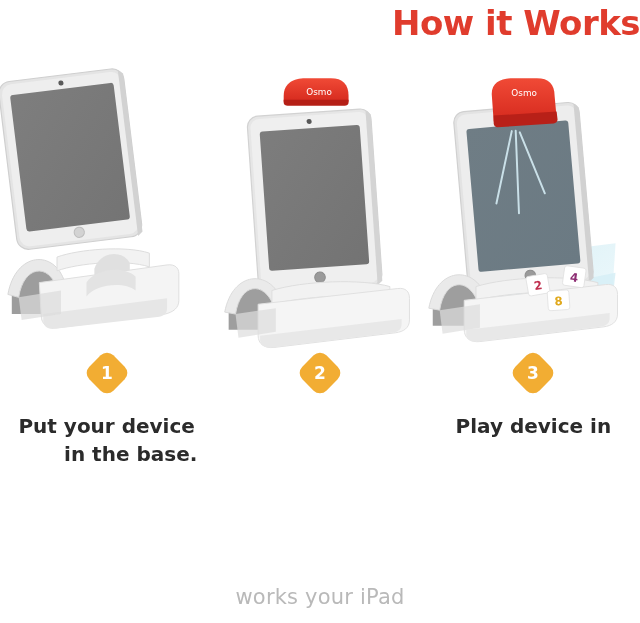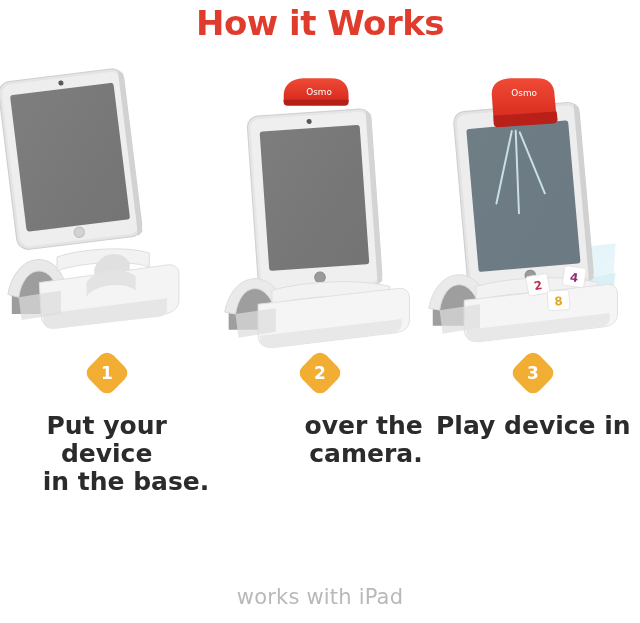--- a/index.html
+++ b/index.html
@@ -10,21 +10,21 @@
   body {
     width: 640px;
     height: 623px;
     overflow: hidden;
     font-family: "Liberation Sans", sans-serif;
     position: relative;
   }
 
   
   .title {
-    text-align: center;
+    text-align: right;
     color: #e03c2d;
     font-size: 34px;
     font-weight: bold;
     letter-spacing: -0.5px;
     padding-top: 2px;
     line-height: 42px;
     font-family: "DejaVu Sans", sans-serif;
   }
 
   
@@ -84,24 +84,24 @@
   
   .captions {
     display: flex;
     width: 640px;
     margin-top: 22px;
   }
   .caption {
     flex: 1 1 33.33%;
     text-align: center;
     color: #2b2b2b;
-    font-size: 25px;
+    font-size: 20px;
     font-weight: bold;
     line-height: 28px;
-    padding: 0 4px;
+    padding: 0 16px;
     box-sizing: border-box;
     font-family: "DejaVu Sans", sans-serif;
   }
   .caption .l1 { display: block; }
   .caption .l2 { display: block; text-align: right; }
 
   
   .footer {
     position: absolute;
     left: 0;
@@ -312,20 +312,19 @@
     </div>
   </div>
 </div>
 
 <div class="captions">
   <div class="caption">
     <span class="l1">Put your device</span>
     <span class="l2">in the base.</span>
   </div>
   <div class="caption">
-    <span class="l2">over the camera.</span>
   </div>
   <div class="caption">
     <span class="l1">Play device in</span>
   </div>
 </div>
 
-<div class="footer">works with iPad</div>
+<div class="footer">works your iPad</div>
 
 </body></html>

